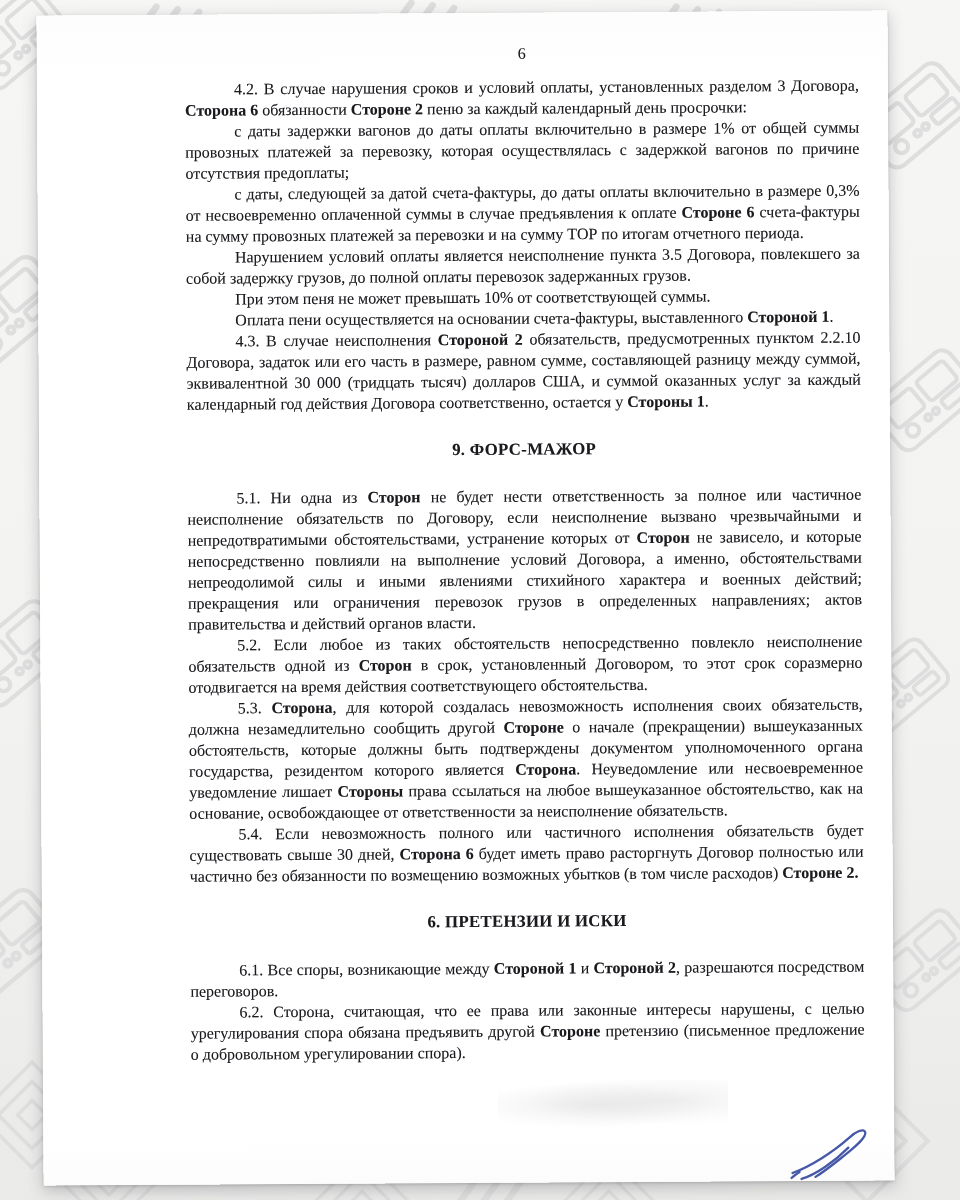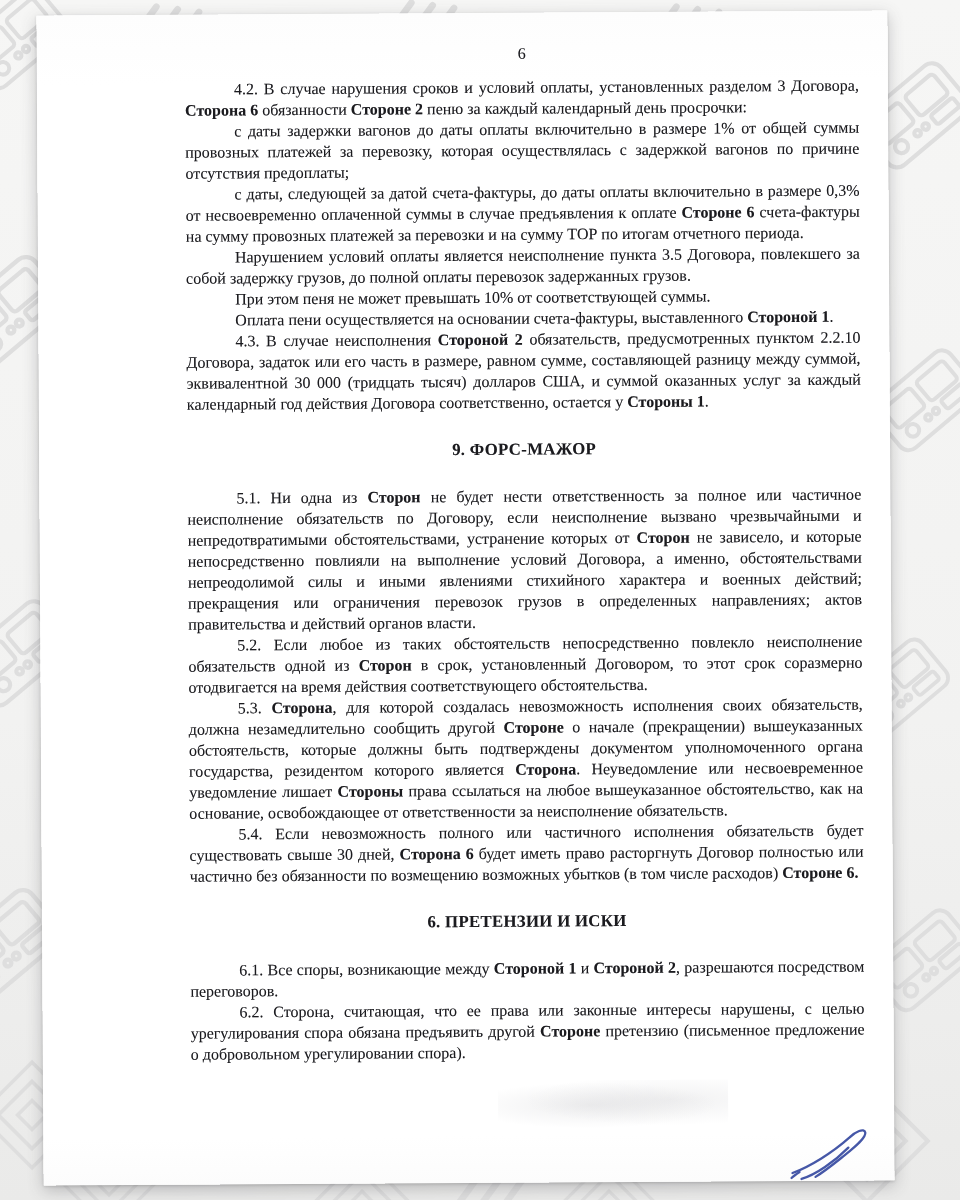--- a/index.html
+++ b/index.html
@@ -221,21 +221,21 @@
           <p class="para body"><span>с даты задержки вагонов до даты оплаты включительно в размере 1% от общей суммы провозных платежей за перевозку, которая осуществлялась с задержкой вагонов по причине отсутствия предоплаты;</span></p>
           <p class="para body"><span>с даты, следующей за датой счета-фактуры, до даты оплаты включительно в размере 0,3% от несвоевременно оплаченной суммы в случае предъявления к оплате </span><span class="b">Стороне 6</span><span> счета-фактуры на сумму провозных платежей за перевозки и на сумму ТОР по итогам отчетного периода.</span></p>
           <p class="para body"><span>Нарушением условий оплаты является неисполнение пункта 3.5 Договора, повлекшего за собой задержку грузов, до полной оплаты перевозок задержанных грузов.</span></p>
           <p class="para body"><span>При этом пеня не может превышать 10% от соответствующей суммы.</span></p>
           <p class="para body"><span>Оплата пени осуществляется на основании счета-фактуры, выставленного </span><span class="b">Стороной 1</span><span>.</span></p>
           <p class="para body"><span>4.3. В случае неисполнения </span><span class="b">Стороной 2</span><span> обязательств, предусмотренных пунктом 2.2.10 Договора, задаток или его часть в размере, равном сумме, составляющей разницу между суммой, эквивалентной 30&nbsp;000 (тридцать тысяч) долларов США, и суммой оказанных услуг за каждый календарный год действия Договора соответственно, остается у </span><span class="b">Стороны 1</span><span>.</span></p>
           <p class="para heading"><span class="b">9. ФОРС-МАЖОР</span></p>
           <p class="para body"><span>5.1. Ни одна из </span><span class="b">Сторон</span><span> не будет нести ответственность за полное или частичное неисполнение обязательств по Договору, если неисполнение вызвано чрезвычайными и непредотвратимыми обстоятельствами, устранение которых от </span><span class="b">Сторон</span><span> не зависело, и которые непосредственно повлияли на выполнение условий Договора, а именно, обстоятельствами непреодолимой силы и иными явлениями стихийного характера и военных действий; прекращения или ограничения перевозок грузов в определенных направлениях; актов правительства и действий органов власти.</span></p>
           <p class="para body"><span>5.2. Если любое из таких обстоятельств непосредственно повлекло неисполнение обязательств одной из </span><span class="b">Сторон</span><span> в срок, установленный Договором, то этот срок соразмерно отодвигается на время действия соответствующего обстоятельства.</span></p>
           <p class="para body"><span>5.3. </span><span class="b">Сторона</span><span>, для которой создалась невозможность исполнения своих обязательств, должна незамедлительно сообщить другой </span><span class="b">Стороне</span><span> о начале (прекращении) вышеуказанных обстоятельств, которые должны быть подтверждены документом уполномоченного органа государства, резидентом которого является </span><span class="b">Сторона</span><span>. Неуведомление или несвоевременное уведомление лишает </span><span class="b">Стороны</span><span> права ссылаться на любое вышеуказанное обстоятельство, как на основание, освобождающее от ответственности за неисполнение обязательств.</span></p>
-          <p class="para body"><span>5.4. Если невозможность полного или частичного исполнения обязательств будет существовать свыше 30 дней, </span><span class="b">Сторона 6</span><span> будет иметь право расторгнуть Договор полностью или частично без обязанности по возмещению возможных убытков (в том числе расходов) </span><span class="b">Стороне 6.</span></p>
+          <p class="para body"><span>5.4. Если невозможность полного или частичного исполнения обязательств будет существовать свыше 30 дней, </span><span class="b">Сторона 6</span><span> будет иметь право расторгнуть Договор полностью или частично без обязанности по возмещению возможных убытков (в том числе расходов) </span><span class="b">Стороне 2.</span></p>
           <p class="para heading"><span class="b">6. ПРЕТЕНЗИИ И ИСКИ</span></p>
           <p class="para body"><span>6.1. Все споры, возникающие между </span><span class="b">Стороной 1</span><span> и </span><span class="b">Стороной 2</span><span>, разрешаются посредством переговоров.</span></p>
           <p class="para body"><span>6.2. Сторона, считающая, что ее права или законные интересы нарушены, с целью урегулирования спора обязана предъявить другой </span><span class="b">Стороне</span><span> претензию (письменное предложение о добровольном урегулировании спора).</span></p>
         </div>
     </div>
 
     <div class="ghost"></div>
 
     <svg class="sig" viewBox="0 0 92 62">
       <g fill="none" stroke="#3c4fa3" stroke-width="2.3" stroke-linecap="round" opacity="0.95">

